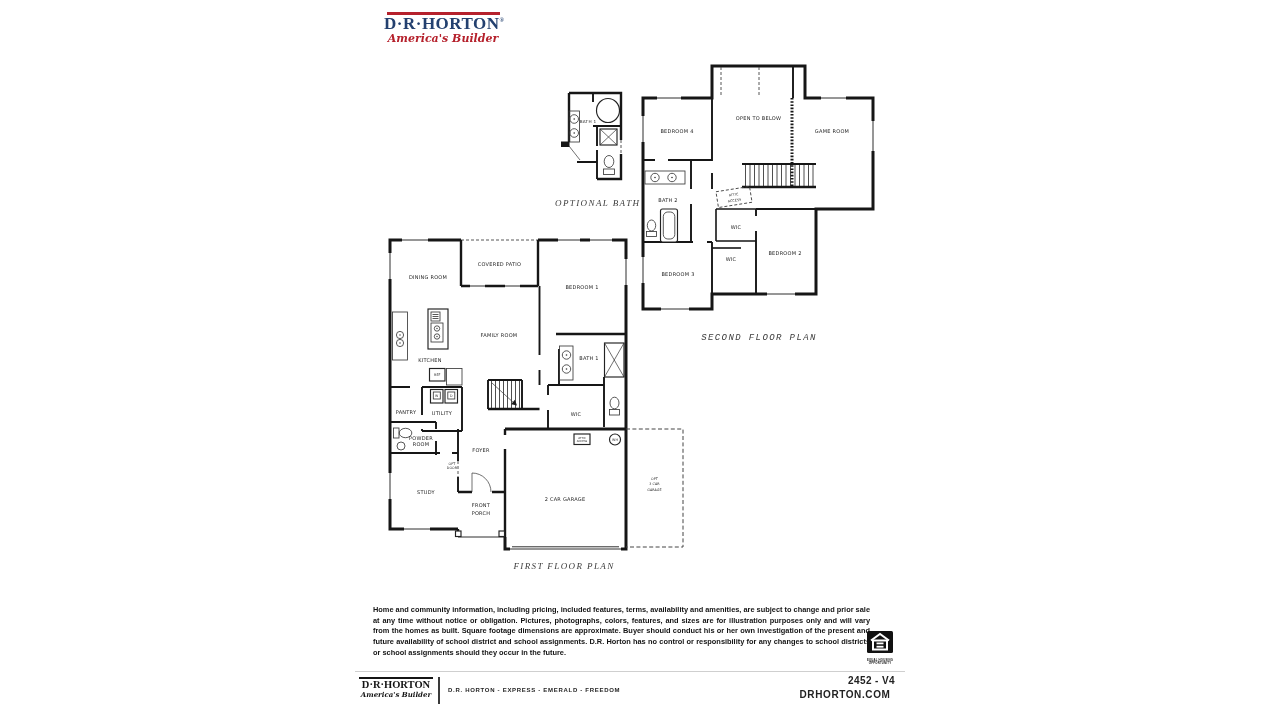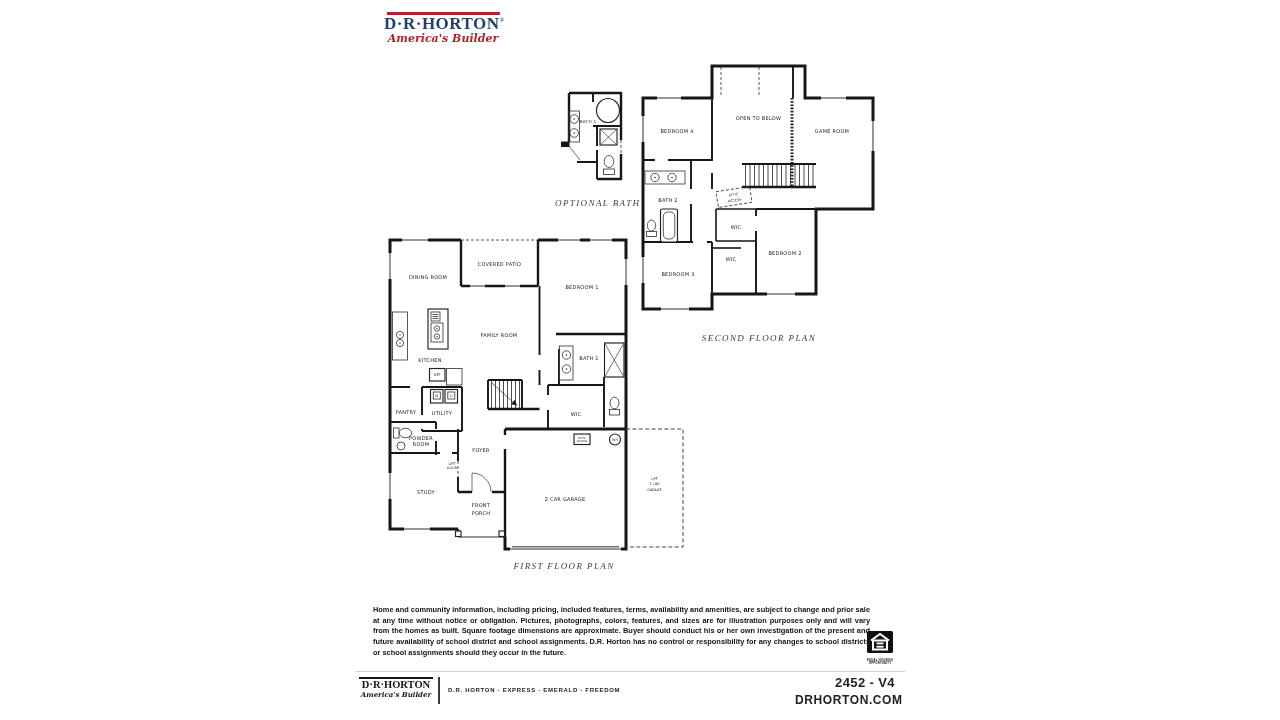--- a/index.html
+++ b/index.html
@@ -14,21 +14,21 @@
   .brand .tag{font-family:"DejaVu Serif",serif;font-style:italic;font-weight:bold;
               font-size:11px;color:#b5212c;line-height:1.1;}
   
   figure{margin:0;position:absolute;}
   .fig-optbath{left:555px;top:84px;width:86px;}
   .fig-second{left:641px;top:61px;width:236px;}
   .fig-first{left:388px;top:237px;width:302px;}
   .plan-caption{display:block;text-align:center;font-family:"Liberation Serif",serif;
                 font-style:italic;font-size:9px;letter-spacing:1.4px;color:#3d3d3d;white-space:nowrap;}
   .fig-optbath .plan-caption{margin-top:2px;}
-  .fig-second .plan-caption{margin-top:16px;}
+  .fig-second .plan-caption{margin-top:16px;font-family:Liberation Mono, monospace;}
   .fig-first .plan-caption{margin-top:0;position:relative;left:25px;}
   
   .w3{stroke:#161616;stroke-width:3;fill:none;}
   .w3f{stroke:#161616;stroke-width:3;fill:#fff;}
   .w25{stroke:#161616;stroke-width:2.4;fill:none;}
   .w2{stroke:#161616;stroke-width:1.9;fill:none;}
   .w18{stroke:#161616;stroke-width:1.6;fill:none;}
   .fx{stroke:#3a3a3a;stroke-width:.85;fill:none;}
   .fx2{stroke:#222;stroke-width:1.15;fill:#fff;}
   .thin{stroke:#333;stroke-width:.7;fill:none;}
@@ -55,22 +55,22 @@
   .foot-logo{position:absolute;left:357px;top:677px;width:78px;text-align:center;}
   .foot-logo .bar{height:2px;width:74px;margin:0 auto;background:#141414;}
   .foot-logo .word{font-family:"Liberation Serif",serif;font-weight:bold;font-size:10.5px;
                    color:#141414;line-height:1.15;white-space:nowrap;}
   .foot-logo .tag{font-family:"DejaVu Serif",serif;font-style:italic;font-weight:bold;
                   font-size:7px;color:#141414;line-height:1;}
   .foot-divider{position:absolute;left:438px;top:677px;width:1.5px;height:27px;background:#3a3a3a;}
   .foot-series{position:absolute;left:448px;top:687px;font-size:6px;font-weight:700;
                letter-spacing:.7px;color:#252525;white-space:nowrap;}
   .foot-right{position:absolute;left:795px;top:675px;width:100px;text-align:right;color:#222;}
-  .foot-right .plan-code{font-size:13px;font-weight:700;letter-spacing:.4px;}
-  .foot-right .website{font-size:12px;font-weight:700;letter-spacing:.6px;margin-top:3px;}
+  .foot-right .plan-code{font-size:10px;font-weight:700;letter-spacing:.4px;}
+  .foot-right .website{font-size:10px;font-weight:700;letter-spacing:.6px;margin-top:3px;text-align:center;}
 </style>
 </head>
 <body>
 
 <div class="page">
 
   <header class="brand">
     <div class="bar"></div>
     <div class="word"><span>D·R·HORTON</span><span class="reg">®</span></div>
     <div class="tag">America's Builder</div>

